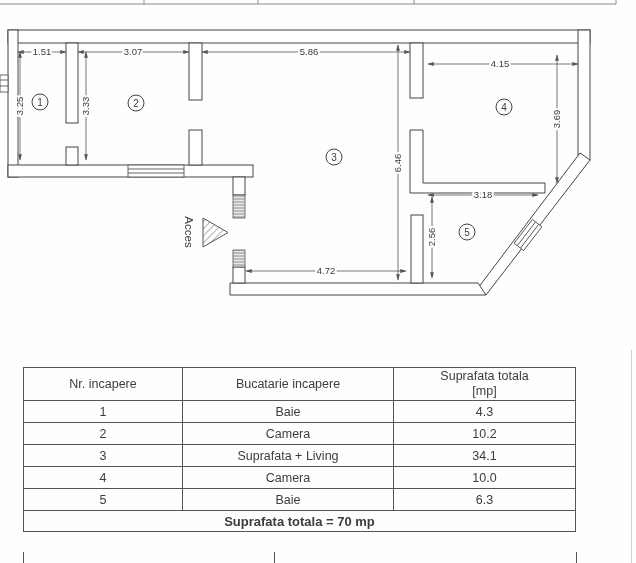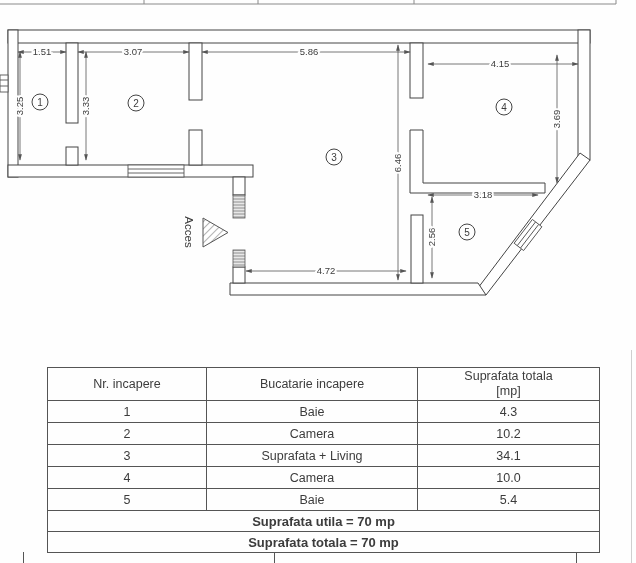--- a/index.html
+++ b/index.html
@@ -9,21 +9,21 @@
     font-family:"Liberation Sans", sans-serif;
     color:#3c3c3c;
   }
   .page{position:absolute;inset:0;}
   svg text{font-family:"Liberation Sans", sans-serif;}
 
   
   .rooms-table{
     position:absolute;left:23px;top:367px;width:552px;
     border-collapse:collapse;table-layout:fixed;
-    font-size:12.5px;color:#3c3c3c;margin-left:24px;
+    font-size:12.5px;color:#3c3c3c;
   }
   .rooms-table td,.rooms-table th{
     border:1px solid #555;text-align:center;vertical-align:middle;
     padding:0;font-weight:normal;
   }
   .rooms-table thead th{height:32px;line-height:1.2;}
   .rooms-table tbody td{height:21px;}
   .rooms-table .total-row td{height:20px;font-weight:bold;font-size:13px;}
   .partial-row{
     position:absolute;left:23px;top:552px;width:552px;height:11px;
@@ -208,24 +208,21 @@
         <td>34.1</td>
       </tr>
       <tr>
         <td>4</td>
         <td>Camera</td>
         <td>10.0</td>
       </tr>
       <tr>
         <td>5</td>
         <td>Baie</td>
-        <td>5.4</td>
-      </tr>
-      <tr class="total-row">
-        <td colspan="3">Suprafata utila  = 70 mp</td>
+        <td>6.3</td>
       </tr>
       <tr class="total-row">
         <td colspan="3">Suprafata totala  = 70 mp</td>
       </tr>
     </tbody>
   </table>
 
   
   <div class="partial-row">
     <div class="mid"></div>

